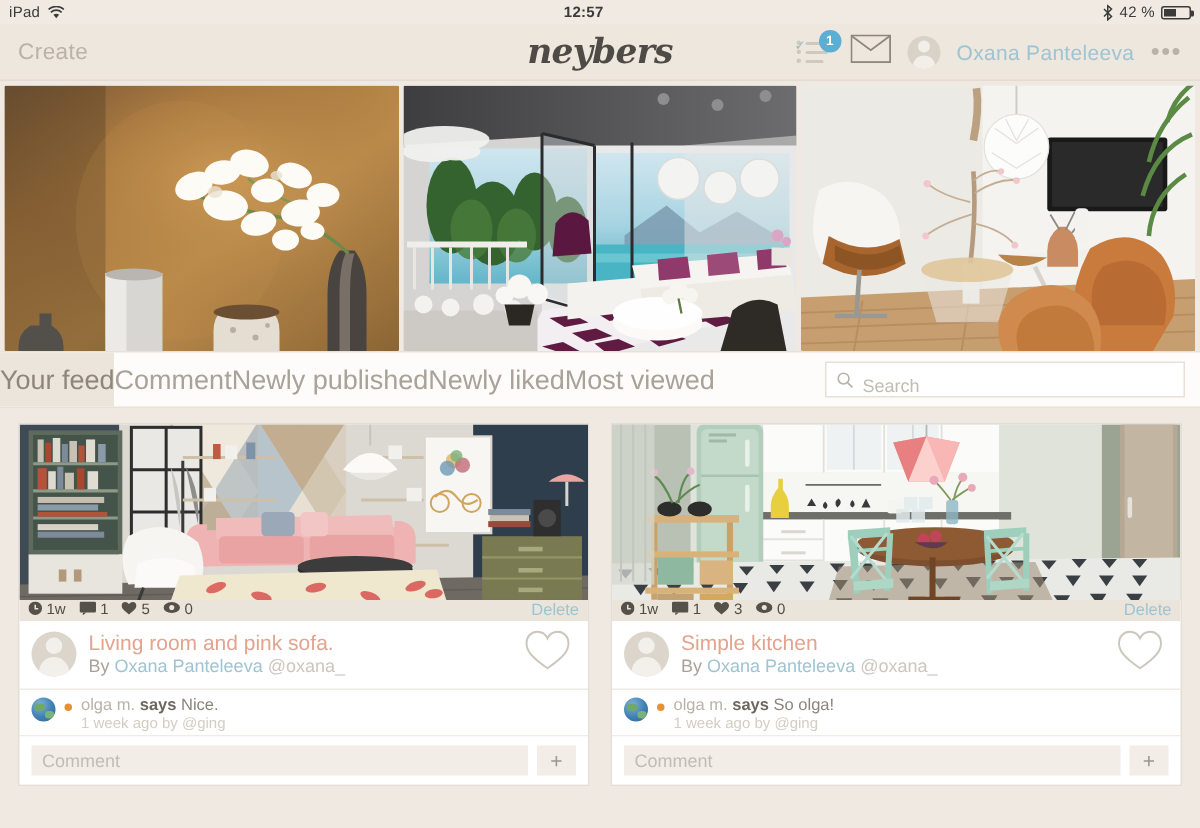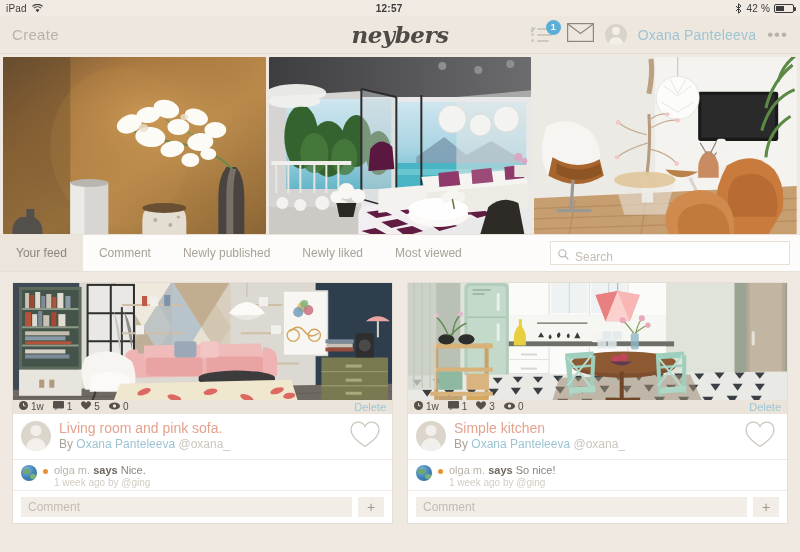--- a/index.html
+++ b/index.html
@@ -107,22 +107,22 @@
   .tabbar {
     height: 38px; width: 100%;
     background: #fdfcfa;
     display: flex; align-items: stretch;
     border-bottom: 1px solid #e8e1d7;
     border-top: 1px solid #e8e1d7;
     padding-right: 10px;
   }
   .tab {
     display: flex; align-items: center;
-    padding: 0 16px;
-    font-size: 12px; color: #a9a298;
+    padding: 0 0;
+    font-size: 18px; color: #a9a298;
     cursor: pointer; white-space: nowrap;
   }
   .tab.active { background: #ece5db; color: #8c8view; color: #8d867c; }
   .searchwrap { margin-left: auto; display: flex; align-items: center; }
   .search-box {
     width: 240px; height: 24px;
     border: 1px solid #e6e0d7; background: #fff;
     display: flex; align-items: flex-end;
     padding: 0 7px; gap: 6px;
   }
@@ -1089,21 +1089,21 @@
       </div>
     </div>
 
     <div class="comment-row">
       <div class="globe"></div>
       <div class="cdot"></div>
       <div class="ctext">
         <div class="cline1">
           <span class="cuser">olga m.</span>
           <span class="says">says</span>
-          <span class="body">So nice!</span>
+          <span class="body">So olga!</span>
         </div>
         <div class="cline2">1 week ago by @ging</div>
       </div>
     </div>
 
     <div class="comment-input-row">
       <input class="comment-input" type="text" placeholder="Comment" style="">
       <div class="plus-btn">+</div>
     </div>
   </div>

